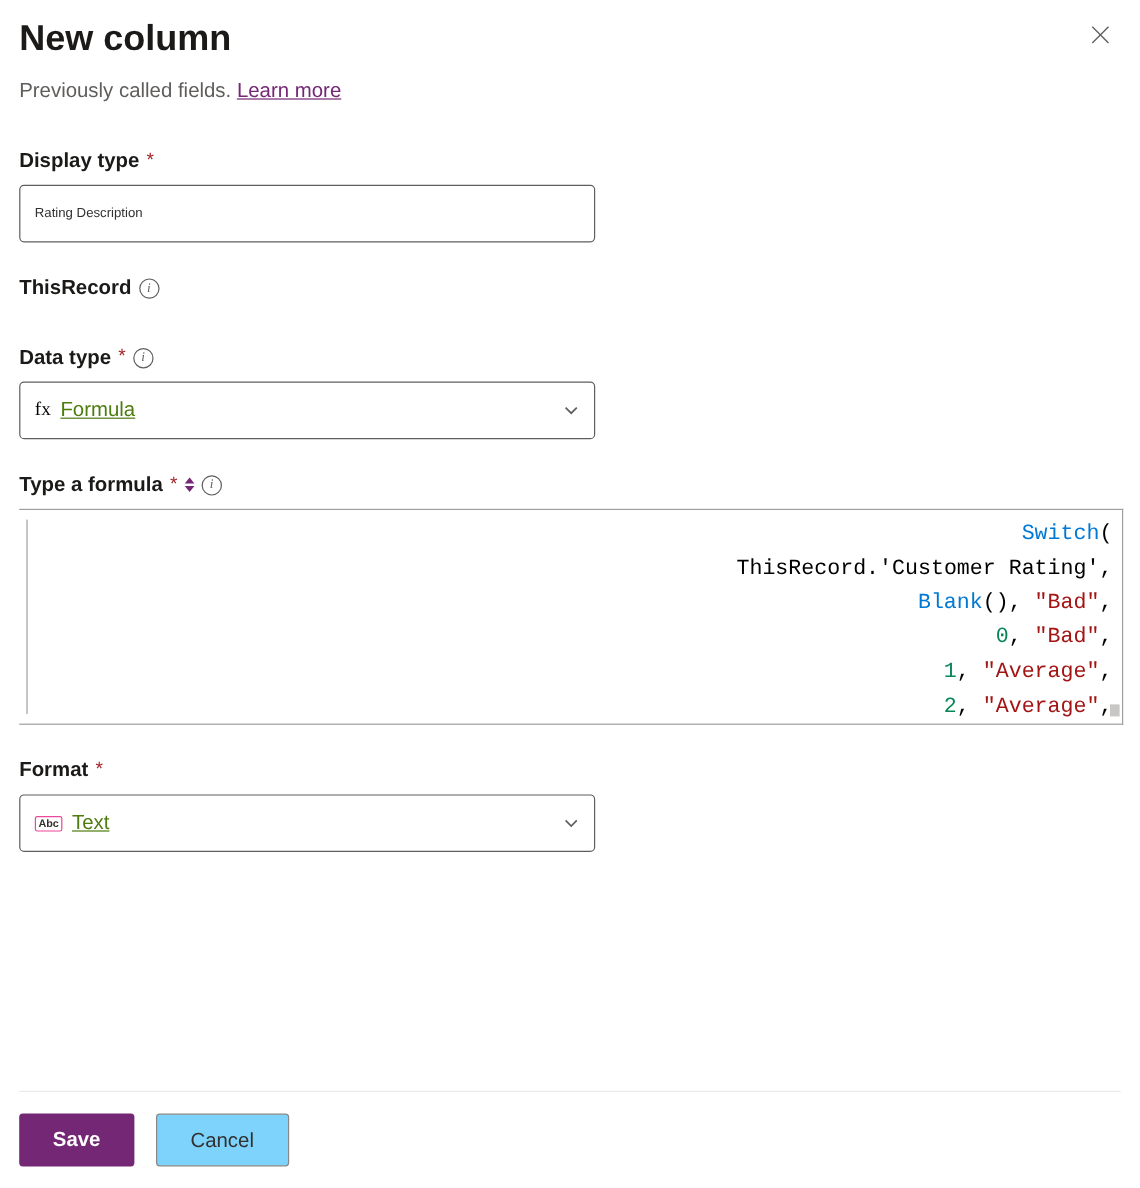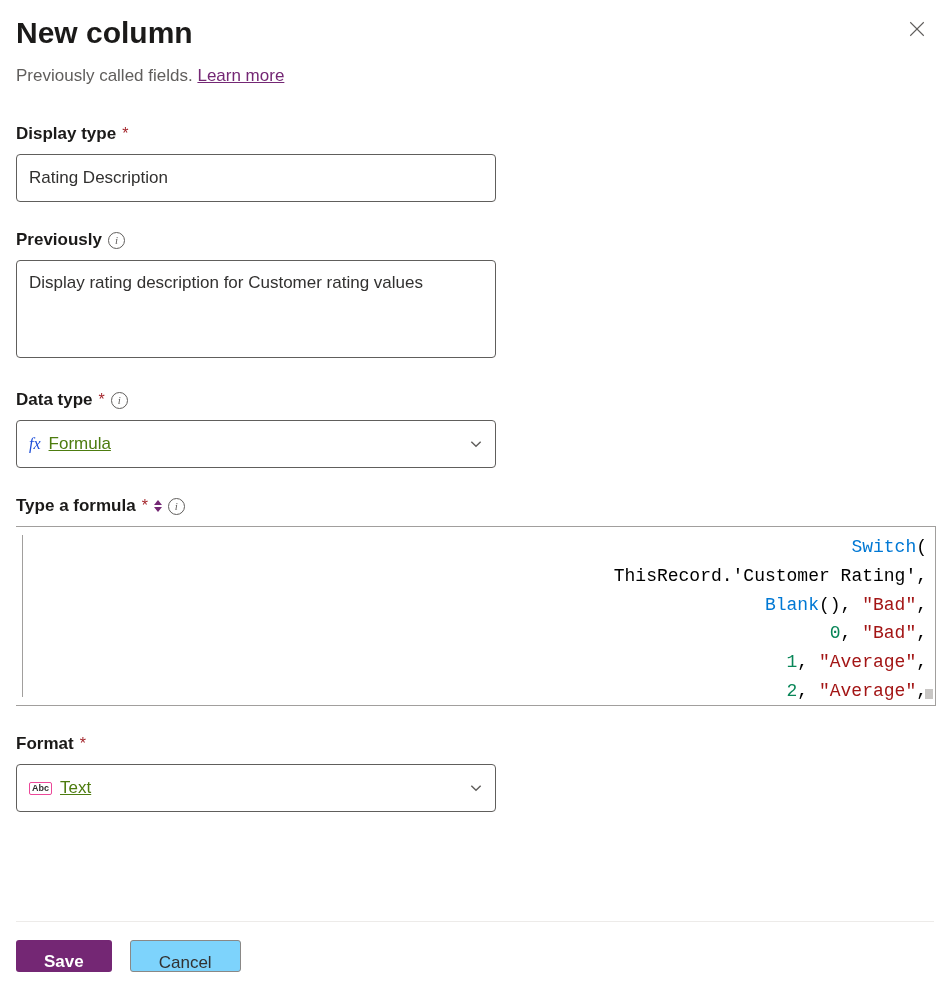--- a/index.html
+++ b/index.html
@@ -98,21 +98,21 @@
     }
     .sort-icon .caret-down {
       border-top: 5px solid #742774;
     }
     .text-input {
       width: 480px;
       height: 48px;
       border: 1px solid #605e5c;
       border-radius: 4px;
       padding: 0 12px;
-      font-size: 17px;
+      font-size: 11px;
       font-family: inherit;
       color: #323130;
     }
     .textarea-input {
       width: 480px;
       height: 98px;
       border: 1px solid #605e5c;
       border-radius: 4px;
       padding: 10px 12px;
       font-size: 17px;
@@ -132,23 +132,22 @@
       cursor: pointer;
       justify-content: space-between;
     }
     .select-content {
       display: flex;
       align-items: center;
       gap: 8px;
     }
     .fx-icon {
       font-family: Georgia, "Times New Roman", serif;
-      font-style: italic;
       font-size: 16px;
-      color: #1d4ed8;
+      color: #000000;
     }
     .abc-icon {
       border: 1px solid #ec4899;
       border-radius: 2px;
       font-size: 9px;
       padding: 1px 2px;
       color: #323130;
       font-weight: 600;
       line-height: 1;
     }
@@ -196,21 +195,21 @@
     .tk-str  { color: #a31515; }
     .tk-num  { color: #098658; }
     .footer {
       margin-top: auto;
       border-top: 1px solid #edebe9;
       padding: 18px 0;
       display: flex;
       gap: 18px;
     }
     .btn {
-      height: 32px;
+      height: 44px;
       padding: 12px 28px;
       font-size: 17px;
       font-family: inherit;
       border-radius: 3px;
       cursor: pointer;
       font-weight: 600;
     }
     .btn-primary {
       background: #742774;
       color: #ffffff;
@@ -253,24 +252,23 @@
   <div class="form-group">
     <div class="field-label-row">
       <span class="field-label">Display type</span>
       <span class="required">*</span>
     </div>
     <input type="text" class="text-input" value="Rating Description" style="">
   </div>
 
   <div class="form-group">
     <div class="field-label-row">
-      <span class="field-label">Previously</span>
+      <span class="field-label">ThisRecord</span>
       <span class="info-icon">i</span>
     </div>
-    <textarea class="textarea-input" style="">Display rating description for Customer rating values</textarea>
   </div>
 
   <div class="form-group">
     <div class="field-label-row">
       <span class="field-label">Data type</span>
       <span class="required">*</span>
       <span class="info-icon">i</span>
     </div>
     <div class="select-wrapper">
       <div class="select-content">

